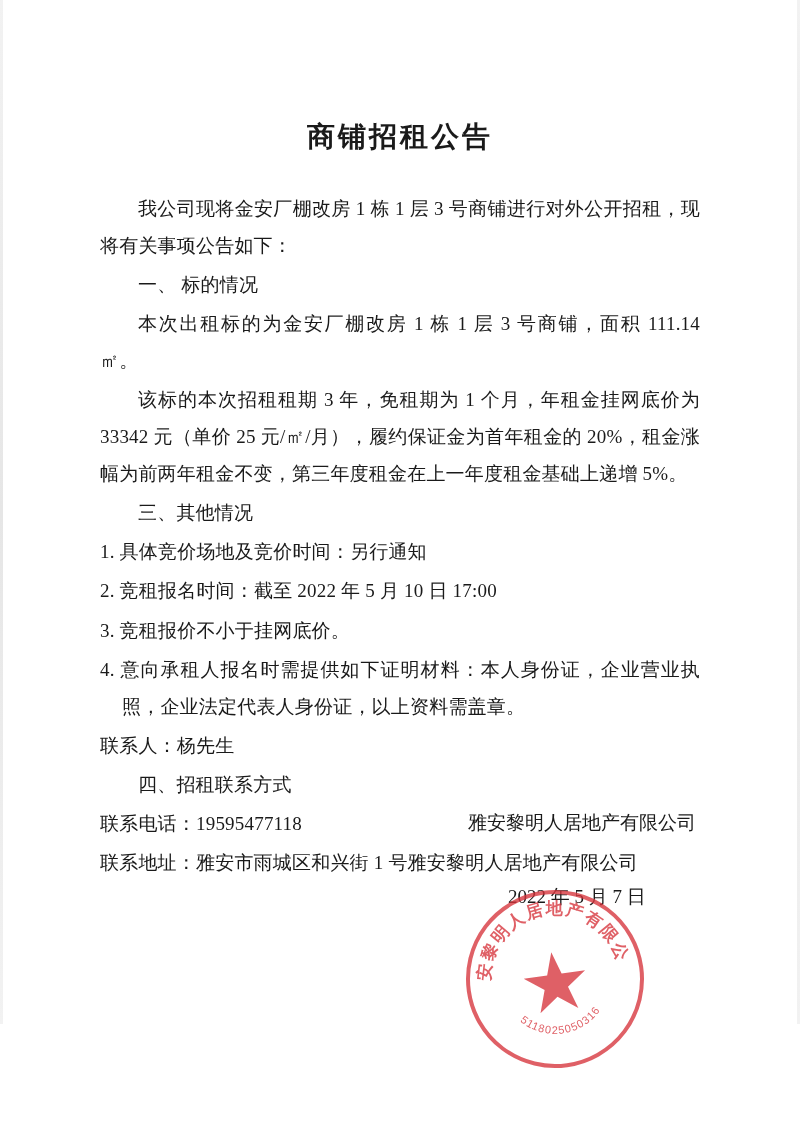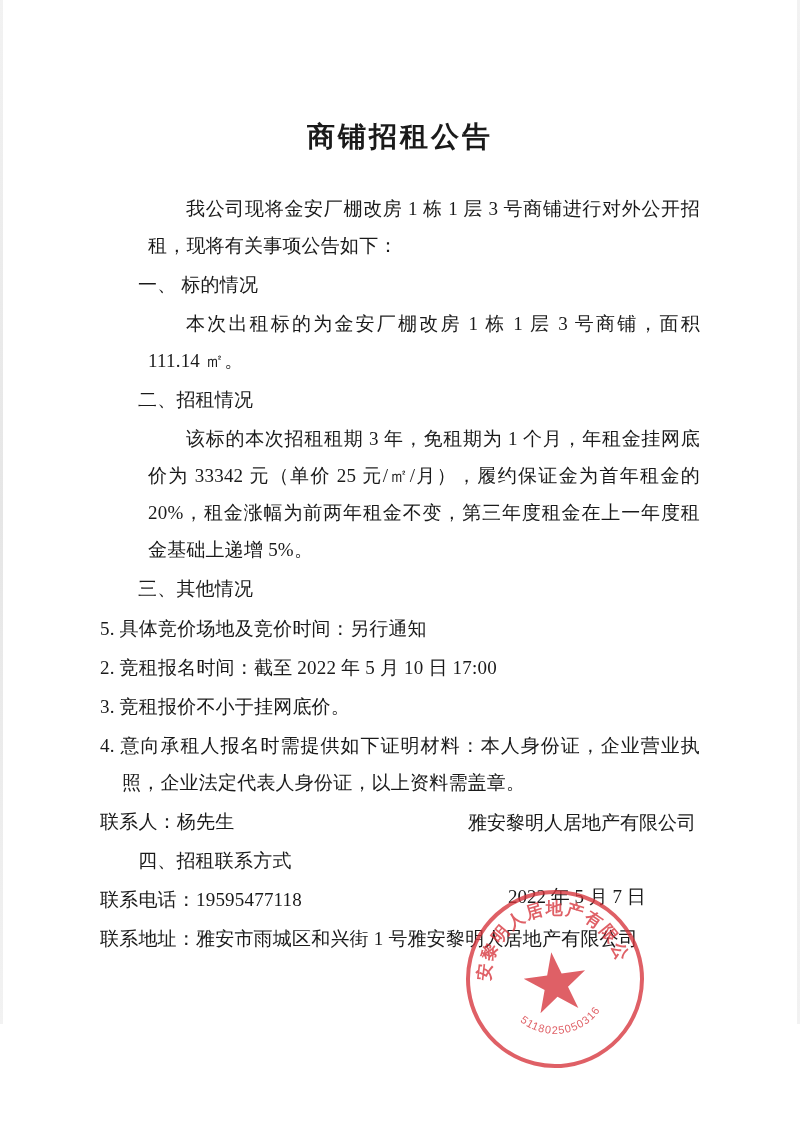--- a/index.html
+++ b/index.html
@@ -32,21 +32,20 @@
   }
   .para {
     font-size: 19px;
     line-height: 1.95;
     text-align: justify;
     margin: 0 0 2px 0;
     letter-spacing: 0.2px;
   }
   .indent {
     text-indent: 38px;
-    margin-left: 48px;
   }
   .hang {
     padding-left: 22px;
     text-indent: -22px;
   }
   .section-head {
     text-indent: 38px;
   }
   .sign-block {
     position: absolute;
@@ -119,24 +118,23 @@
 <div class="page">
 
   <div class="scan-edge-l"></div>
   <div class="scan-edge-r"></div>
 
   <h1 class="doc-title">商铺招租公告</h1>
 
   <p class="para indent">我公司现将金安厂棚改房 1 栋 1 层 3 号商铺进行对外公开招租，现将有关事项公告如下：</p>
   <p class="para section-head">一、 标的情况</p>
   <p class="para indent">本次出租标的为金安厂棚改房 1 栋 1 层 3 号商铺，面积 111.14 ㎡。</p>
-  <p class="para section-head">二、招租情况</p>
   <p class="para indent">该标的本次招租租期 3 年，免租期为 1 个月，年租金挂网底价为 33342 元（单价 25 元/㎡/月），履约保证金为首年租金的 20%，租金涨幅为前两年租金不变，第三年度租金在上一年度租金基础上递增 5%。</p>
   <p class="para section-head">三、其他情况</p>
-  <p class="para hang">5. 具体竞价场地及竞价时间：另行通知</p>
+  <p class="para hang">1. 具体竞价场地及竞价时间：另行通知</p>
   <p class="para hang">2. 竞租报名时间：截至 2022 年 5 月 10 日 17:00</p>
   <p class="para hang">3. 竞租报价不小于挂网底价。</p>
   <p class="para hang">4. 意向承租人报名时需提供如下证明材料：本人身份证，企业营业执照，企业法定代表人身份证，以上资料需盖章。</p>
   <p class="para">联系人：杨先生</p>
   <p class="para section-head">四、招租联系方式</p>
   <p class="para">联系电话：19595477118</p>
   <p class="para">联系地址：雅安市雨城区和兴街 1 号雅安黎明人居地产有限公司</p>
 
   <div class="sign-block">
     <div class="sign-line">雅安黎明人居地产有限公司</div>

